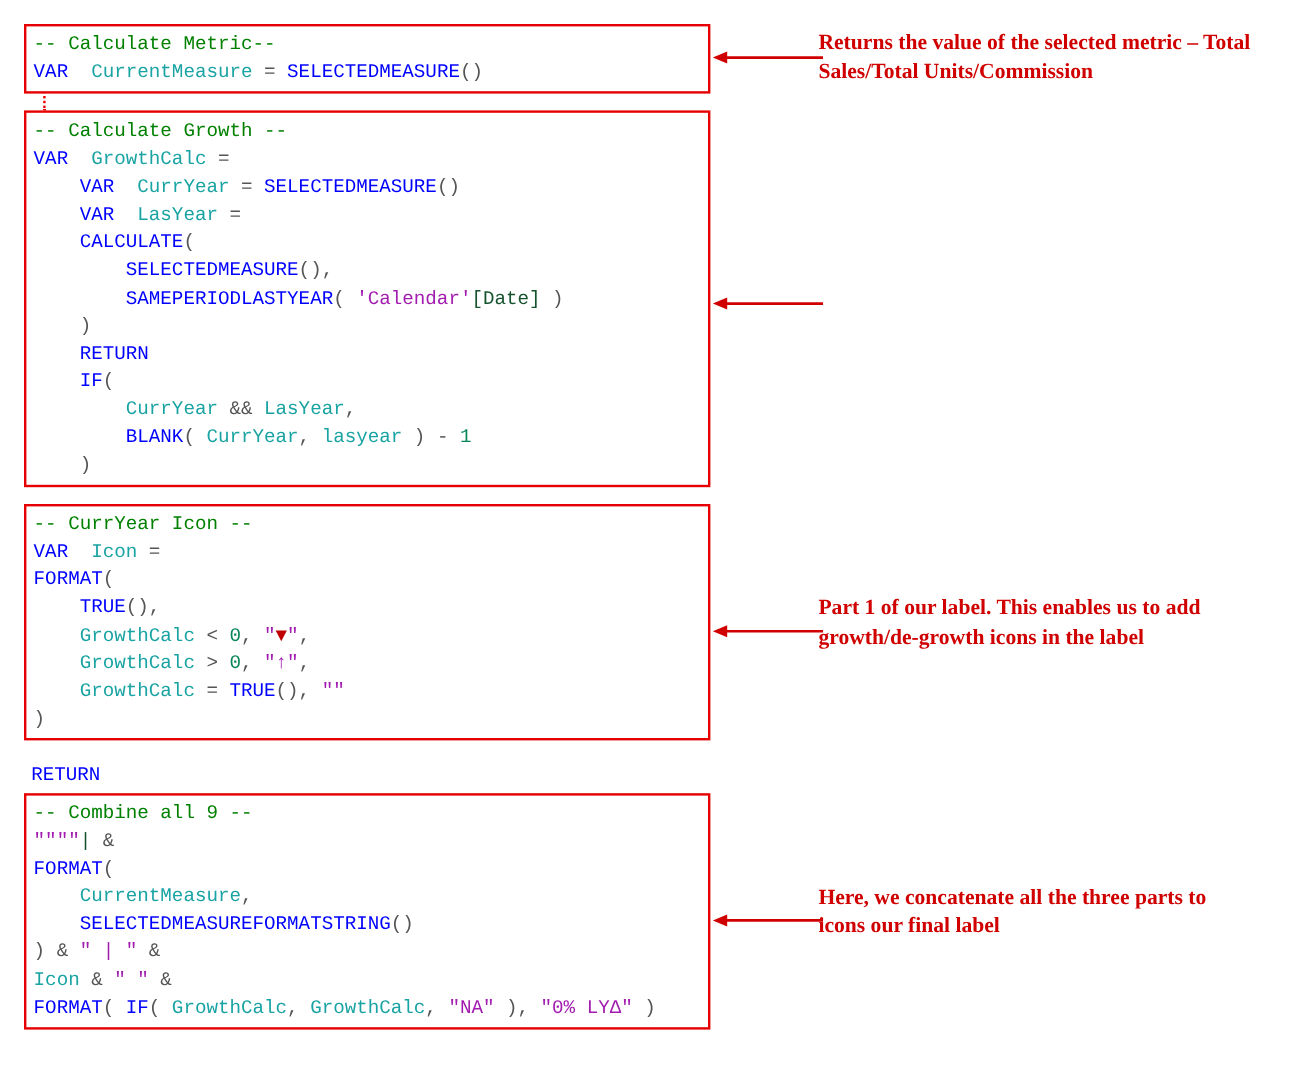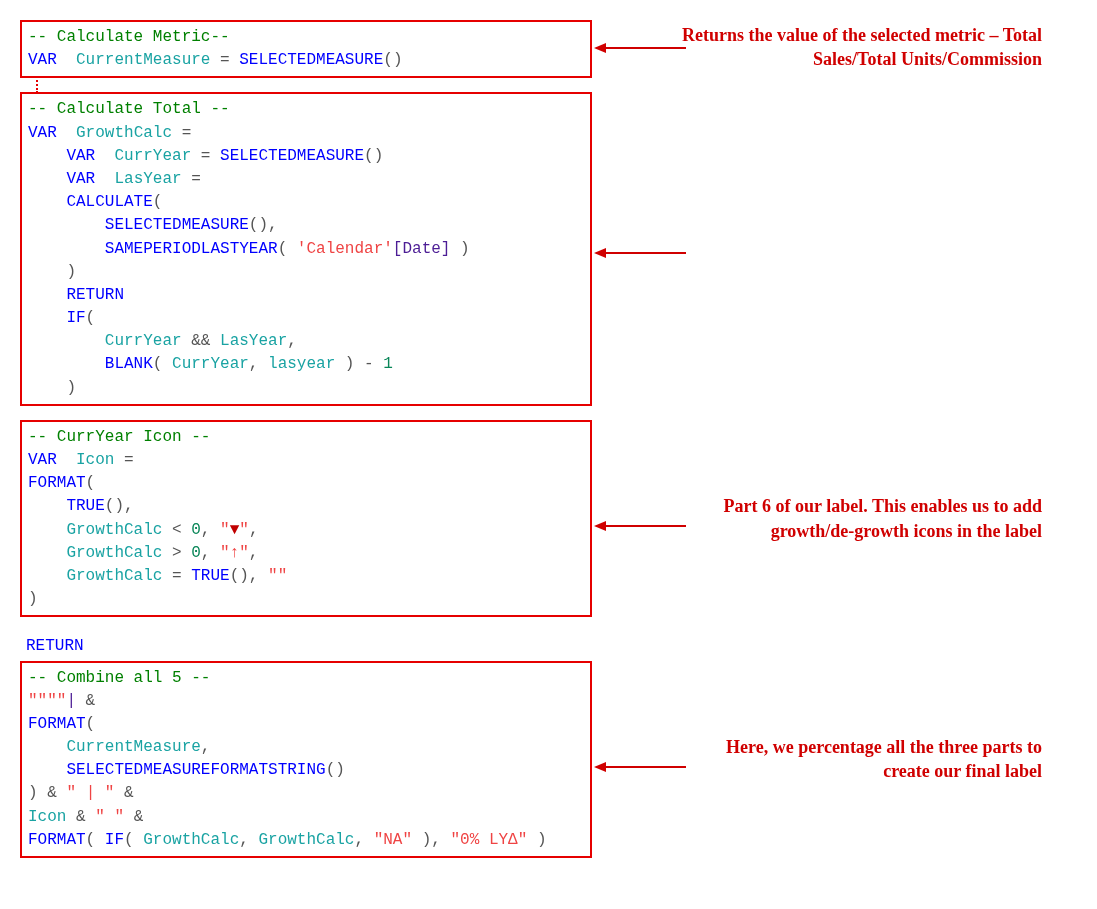--- a/index.html
+++ b/index.html
@@ -31,36 +31,35 @@
     padding: 4px 6px;
     width: 560px;
     box-sizing: border-box;
     white-space: pre;
     background: #fff;
   }
   .comment { color: #008000; }
   .kw      { color: #0000ff; }
   .fn      { color: #0000ff; }
   .var     { color: #1aa3a3; }
-  .str     { color: #ef4444; }
+  .str     { color: #a21caf; }
   .brk     { color: #555; }
   .num     { color: #098658; }
   .op      { color: #555; }
   .sym     { color: #c00000; }
-  .plain   { color: #4c1d95; }
+  .plain   { color: #14532d; }
 
   .annotation {
     font-family: "Segoe Script", "Comic Sans MS", cursive;
     color: #d00000;
     font-weight: bold;
     font-size: 18px;
     line-height: 1.35;
     width: 360px;
     margin-left: 90px;
-    text-align: right;
   }
   .arrow {
     position: absolute;
     left: 574px;   
     height: 2px;
     background: transparent;
     pointer-events:none;
   }
   .arrow svg { display:block; }
   .guide {
@@ -83,21 +82,21 @@
   <div class="arrow" style="top:22px;">
     <svg width="92" height="12">
         <line x1="92" y1="6" x2="10" y2="6" stroke="#d00000" stroke-width="2.2"></line>
         <polygon points="0,6 12,1 12,11" fill="#d00000"></polygon>
       </svg>
   </div>
   <div class="annotation" style="margin-top:-4px;">Returns the value of the selected metric – Total Sales/Total Units/Commission</div>
 </div>
 
 <div class="row">
-  <div class="code-box"><span class="comment">-- Calculate Total --</span>
+  <div class="code-box"><span class="comment">-- Calculate Growth --</span>
 <span class="kw">VAR</span><span class="var">  GrowthCalc</span><span class="op"> =</span>
 <span class="kw">    VAR</span><span class="var">  CurrYear</span><span class="op"> = </span><span class="fn">SELECTEDMEASURE</span><span class="brk">()</span>
 <span class="kw">    VAR</span><span class="var">  LasYear</span><span class="op"> =</span>
 <span class="fn">    CALCULATE</span><span class="brk">(</span>
 <span class="fn">        SELECTEDMEASURE</span><span class="brk">()</span><span class="op">,</span>
 <span class="fn">        SAMEPERIODLASTYEAR</span><span class="brk">( </span><span class="str">'Calendar'</span><span class="plain">[Date]</span><span class="brk"> )</span>
 <span class="brk">    )</span>
 <span class="kw">    RETURN</span>
 <span class="kw">    IF</span><span class="brk">(</span>
 <span class="var">        CurrYear</span><span class="op"> &amp;&amp; </span><span class="var">LasYear</span><span class="op">,</span>
@@ -119,34 +118,34 @@
 <span class="var">    GrowthCalc</span><span class="op"> &lt; </span><span class="num">0</span><span class="op">, </span><span class="str">"</span><span class="sym">▼</span><span class="str">"</span><span class="op">,</span>
 <span class="var">    GrowthCalc</span><span class="op"> &gt; </span><span class="num">0</span><span class="op">, </span><span class="str">"↑"</span><span class="op">,</span>
 <span class="var">    GrowthCalc</span><span class="op"> = </span><span class="fn">TRUE</span><span class="brk">()</span><span class="op">, </span><span class="str">""</span>
 <span class="brk">)</span></div>
   <div class="arrow" style="top:100px;">
     <svg width="92" height="12">
         <line x1="92" y1="6" x2="10" y2="6" stroke="#d00000" stroke-width="2.2"></line>
         <polygon points="0,6 12,1 12,11" fill="#d00000"></polygon>
       </svg>
   </div>
-  <div class="annotation">Part 6 of our label. This enables us to add growth/de-growth icons in the label</div>
+  <div class="annotation">Part 1 of our label. This enables us to add growth/de-growth icons in the label</div>
 </div>
 
 <div class="no-box" style="margin-bottom:0;"><span class="kw">RETURN</span></div>
 
 <div class="row" style="margin-top:-2px;">
-  <div class="code-box"><span class="comment">-- Combine all 5 --</span>
+  <div class="code-box"><span class="comment">-- Combine all 9 --</span>
 <span class="str">""""</span><span class="plain">|</span><span class="op"> &amp;</span>
 <span class="fn">FORMAT</span><span class="brk">(</span>
 <span class="var">    CurrentMeasure</span><span class="op">,</span>
 <span class="fn">    SELECTEDMEASUREFORMATSTRING</span><span class="brk">()</span>
 <span class="brk">)</span><span class="op"> &amp; </span><span class="str">" | "</span><span class="op"> &amp;</span>
 <span class="var">Icon</span><span class="op"> &amp; </span><span class="str">" "</span><span class="op"> &amp;</span>
 <span class="fn">FORMAT</span><span class="brk">( </span><span class="kw">IF</span><span class="brk">( </span><span class="var">GrowthCalc</span><span class="op">, </span><span class="var">GrowthCalc</span><span class="op">, </span><span class="str">"NA"</span><span class="brk"> )</span><span class="op">, </span><span class="str">"0% LYΔ"</span><span class="brk"> )</span></div>
   <div class="arrow" style="top:100px;">
     <svg width="92" height="12">
         <line x1="92" y1="6" x2="10" y2="6" stroke="#d00000" stroke-width="2.2"></line>
         <polygon points="0,6 12,1 12,11" fill="#d00000"></polygon>
       </svg>
   </div>
-  <div class="annotation">Here, we percentage all the three parts to create our final label</div>
+  <div class="annotation">Here, we concatenate all the three parts to icons our final label</div>
 </div>
 
 </body></html>

